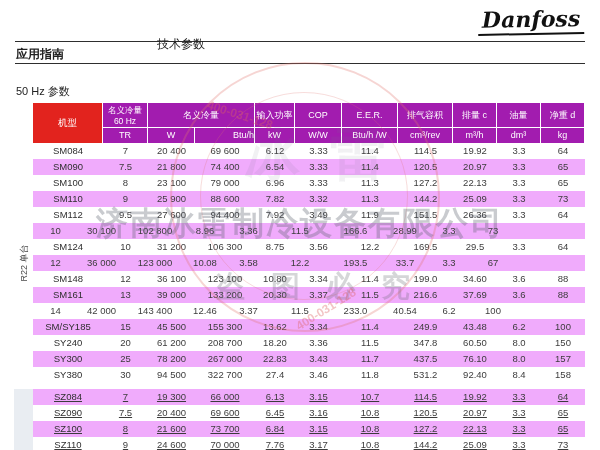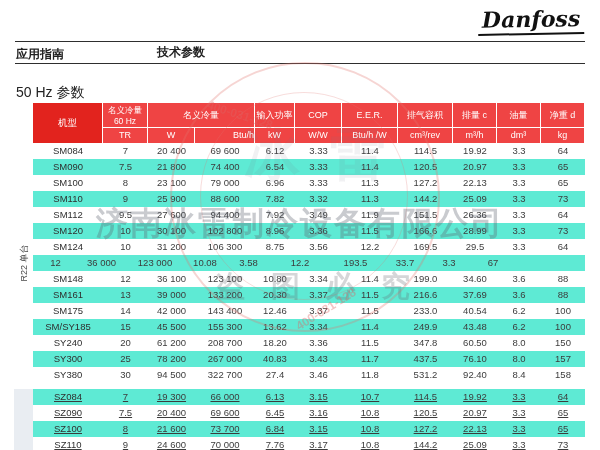--- a/index.html
+++ b/index.html
@@ -11,34 +11,34 @@
   .logo{
     position:absolute;top:6px;right:16px;
     font-family:"DejaVu Serif","Liberation Serif",serif;
     font-style:italic;font-weight:bold;font-size:22px;color:#111;
     border-bottom:2px solid #111;padding:0 4px 1px 4px;transform:rotate(-1deg);
   }
   .rule{position:absolute;left:15px;width:570px;height:0;border-top:1.5px solid #2e2e2e;}
   .rule1{top:41px;}
   .rule2{top:63px;}
   .nav-left{position:absolute;left:16px;top:46px;font-size:12px;font-weight:bold;color:#222;}
-  .nav-right{position:absolute;left:157px;top:44px;font-size:12px;font-weight:bold;color:#222;}
-  .subtitle{position:absolute;left:16px;top:84px;font-size:14px;color:#222;}
+  .nav-right{position:absolute;left:157px;top:36px;font-size:12px;font-weight:normal;color:#222;}
+  .subtitle{position:absolute;left:16px;top:84px;font-size:11px;color:#222;}
 
   
   .table{position:absolute;left:14px;top:103px;width:571px;}
   .thead{display:flex;margin-left:19px;}
   .thead *{box-sizing:border-box;}
   .hcell-model{
     width:70px;height:40px;line-height:40px;background:#e2231e;color:#fff;
     text-align:center;font-size:9.5px;border-right:1px solid #fff;
   }
   .hcol{display:flex;flex-direction:column;}
   .htop,.hbot{
-    background:#ef4444;color:#fff;text-align:center;font-size:9px;
+    background:#a21caf;color:#fff;text-align:center;font-size:9px;
     border-right:1px solid #fff;border-bottom:1px solid #fff;
   }
   .htop{height:25px;line-height:25px;}
   .htop.two{line-height:11px;padding-top:2px;font-size:8.5px;}
   .hbot{height:15px;line-height:14px;border-bottom:none;}
   .hsplit{display:flex;}
   .hsplit .hbot{flex:none;}
   .w45{width:45px;}.w107{width:107px;}.w47{width:47px;}.w60{width:60px;text-align:right;}
   .w40{width:40px;}.w56{width:56px;}.w55{width:55px;}.w44{width:44px;}
 
@@ -46,21 +46,21 @@
   .tgroup{display:flex;}
   .tgroup + .tgroup{margin-top:6px;text-decoration:underline;}
   .glabel{width:19px;position:relative;flex:none;}
   .glabel.gray{background:#e9edf2;}
   .glabel-text{
     position:absolute;left:50%;top:50%;transform:translate(-50%,-50%) rotate(-90deg);
     white-space:nowrap;font-size:9px;color:#4a4a4a;
   }
   .grows{flex:1;}
   .trow{display:flex;height:16px;line-height:16px;}
-  .trow.alt{background:#5eead4;}
+  .trow.alt{background:#f0abfc;}
   .cell{font-size:9.5px;text-align:center;color:#3c3c3c;flex:none;overflow:hidden;white-space:nowrap;}
   .c0{width:70px;color:#2f2f2f;}
   .c1{width:45px;}.c2{width:47px;}.c3{width:60px;}.c4{width:40px;}.c5{width:47px;}
   .c6{width:56px;}.c7{width:55px;}.c8{width:44px;}.c9{width:44px;}.c10{width:44px;}
   .tbody{border-bottom:1px solid #dfe3e8;}
 
   
   .watermark{position:absolute;left:0;top:0;width:600px;height:450px;pointer-events:none;z-index:6;padding-left:48px;}
   .wm-circle{position:absolute;border-radius:50%;}
   .wm-outer{left:170px;top:62px;width:266px;height:266px;border:2px solid rgba(225,115,110,0.30);}
@@ -201,21 +201,20 @@
             <div class="cell c3">94 400</div>
             <div class="cell c4">7.92</div>
             <div class="cell c5">3.49</div>
             <div class="cell c6">11.9</div>
             <div class="cell c7">151.5</div>
             <div class="cell c8">26.36</div>
             <div class="cell c9">3.3</div>
             <div class="cell c10">64</div>
           </div>
           <div class="trow alt">
-            <div class="cell c0">SM120</div>
             <div class="cell c1">10</div>
             <div class="cell c2">30 100</div>
             <div class="cell c3">102 800</div>
             <div class="cell c4">8.96</div>
             <div class="cell c5">3.36</div>
             <div class="cell c6">11.5</div>
             <div class="cell c7">166.6</div>
             <div class="cell c8">28.99</div>
             <div class="cell c9">3.3</div>
             <div class="cell c10">73</div>
@@ -265,21 +264,20 @@
             <div class="cell c3">133 200</div>
             <div class="cell c4">20.30</div>
             <div class="cell c5">3.37</div>
             <div class="cell c6">11.5</div>
             <div class="cell c7">216.6</div>
             <div class="cell c8">37.69</div>
             <div class="cell c9">3.6</div>
             <div class="cell c10">88</div>
           </div>
           <div class="trow">
-            <div class="cell c0">SM175</div>
             <div class="cell c1">14</div>
             <div class="cell c2">42 000</div>
             <div class="cell c3">143 400</div>
             <div class="cell c4">12.46</div>
             <div class="cell c5">3.37</div>
             <div class="cell c6">11.5</div>
             <div class="cell c7">233.0</div>
             <div class="cell c8">40.54</div>
             <div class="cell c9">6.2</div>
             <div class="cell c10">100</div>
@@ -308,21 +306,21 @@
             <div class="cell c7">347.8</div>
             <div class="cell c8">60.50</div>
             <div class="cell c9">8.0</div>
             <div class="cell c10">150</div>
           </div>
           <div class="trow alt">
             <div class="cell c0">SY300</div>
             <div class="cell c1">25</div>
             <div class="cell c2">78 200</div>
             <div class="cell c3">267 000</div>
-            <div class="cell c4">40.83</div>
+            <div class="cell c4">22.83</div>
             <div class="cell c5">3.43</div>
             <div class="cell c6">11.7</div>
             <div class="cell c7">437.5</div>
             <div class="cell c8">76.10</div>
             <div class="cell c9">8.0</div>
             <div class="cell c10">157</div>
           </div>
           <div class="trow">
             <div class="cell c0">SY380</div>
             <div class="cell c1">30</div>

